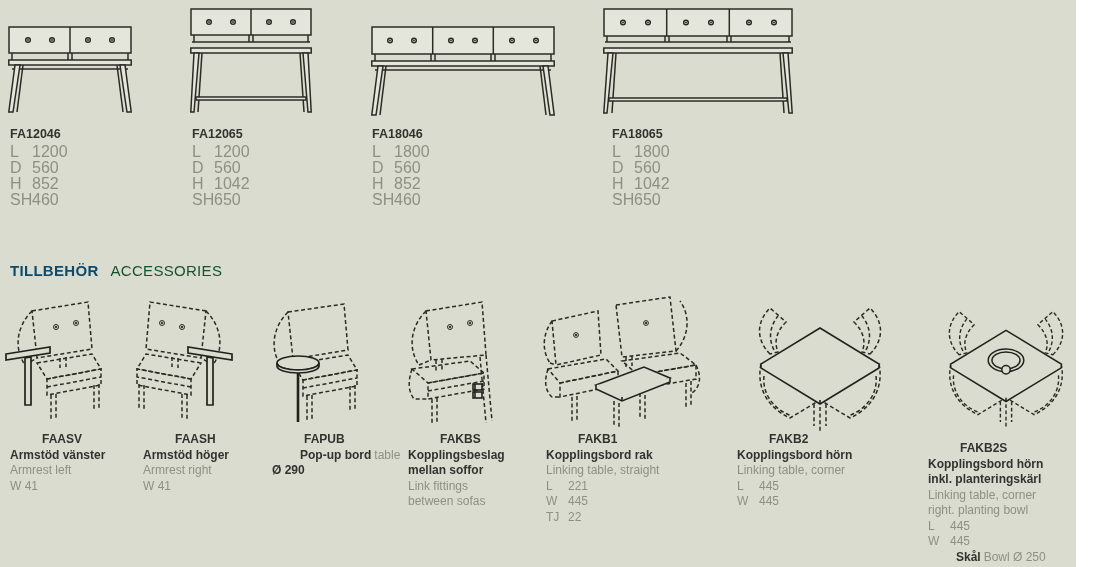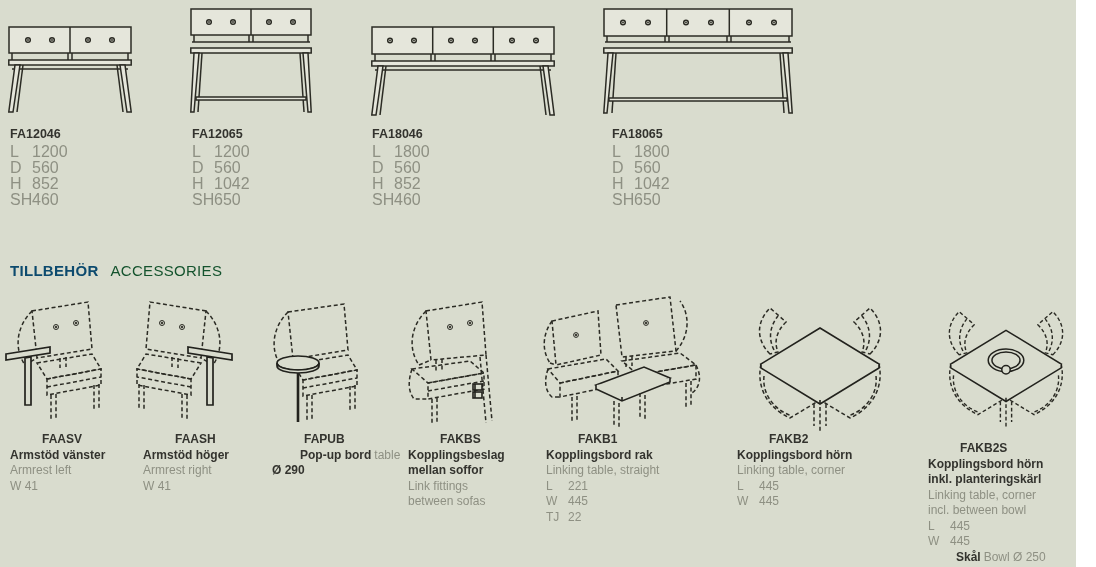--- a/index.html
+++ b/index.html
@@ -434,19 +434,19 @@
     <div class="nen">Linking table, corner</div>
     <div class="dimrow"><span class="sl">L</span><span>445</span></div>
     <div class="dimrow"><span class="sl">W</span><span>445</span></div>
   </div>
 
   <div class="abs ainfo" style="left:928px;top:432px;margin-top:9px;">
     <div class="code">FAKB2S</div>
     <div class="nsv">Kopplingsbord hörn</div>
     <div class="nsv">inkl. planteringskärl</div>
     <div class="nen">Linking table, corner</div>
-    <div class="nen">incl. between bowl</div>
+    <div class="nen">right. planting bowl</div>
     <div class="dimrow"><span class="sl">L</span><span>445</span></div>
     <div class="dimrow"><span class="sl">W</span><span>445</span></div>
     <div><span class="inlineb">Skål</span><span class="inlineg">Bowl Ø 250</span></div>
   </div>
 
 </div>
 
 </body></html>

